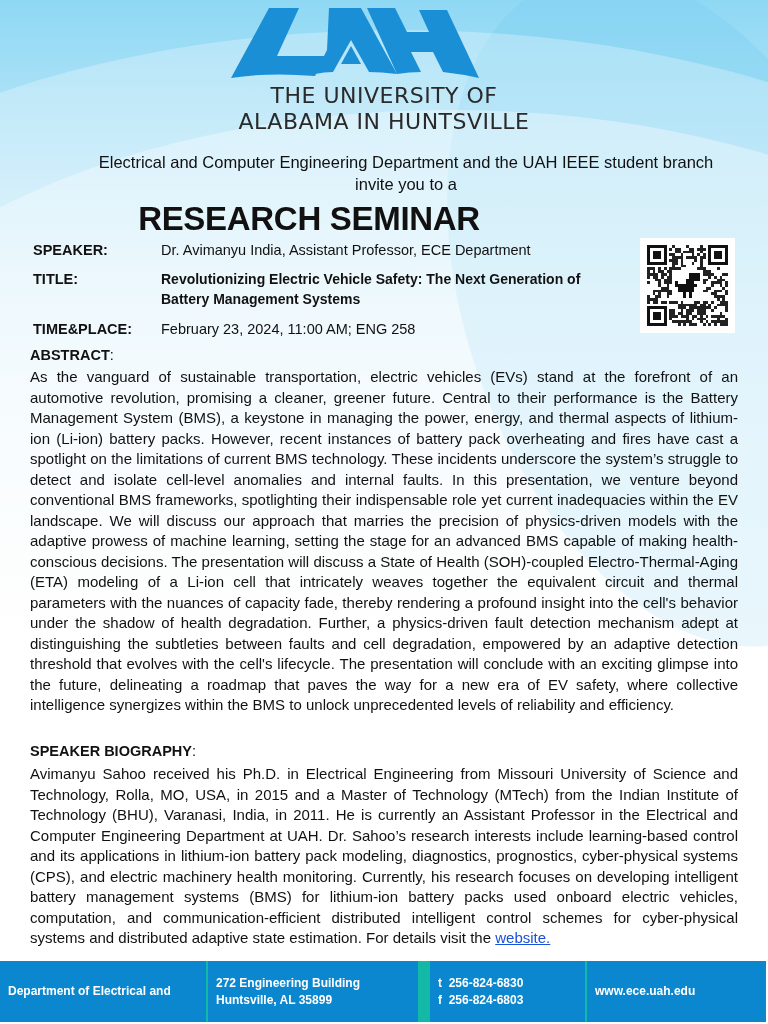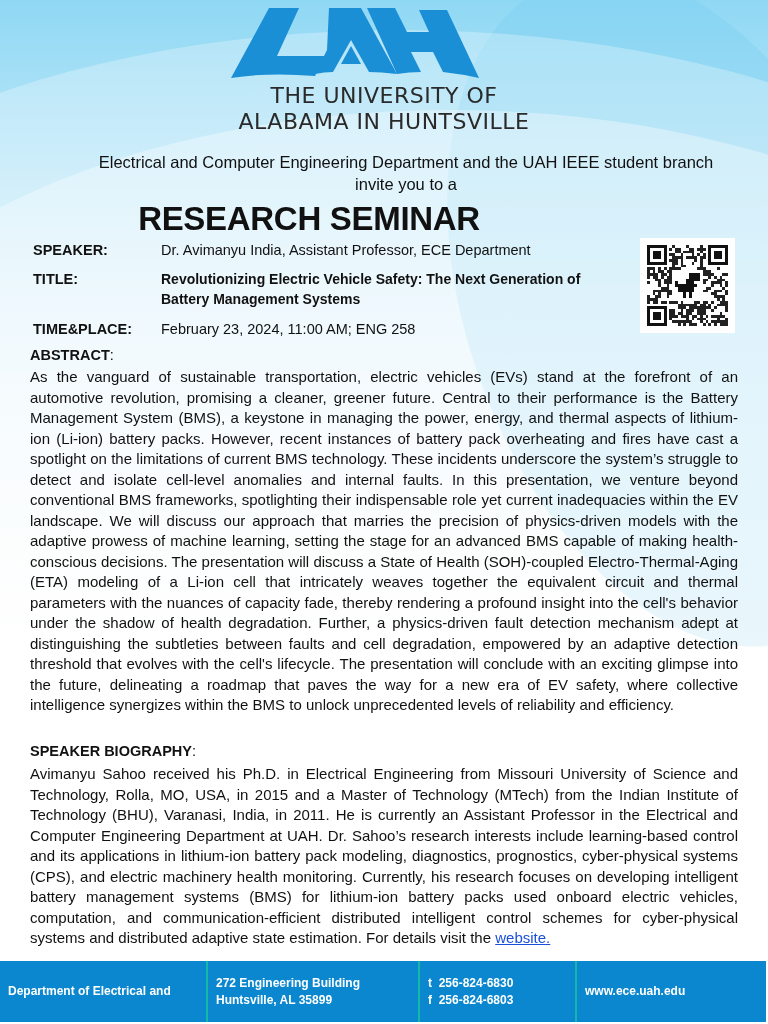--- a/index.html
+++ b/index.html
@@ -90,21 +90,21 @@
   .footer {
     position: absolute; left: 0; top: 961px; width: 766px; height: 61px;
     display: flex; background: #14b8a6;
   }
   .footer .cell {
     background: #0a87cf; color: #ffffff; font-weight: bold; font-size: 12px;
     line-height: 17px; display: flex; flex-direction: column; justify-content: center;
     padding-left: 8px;
   }
   .footer .c1 { width: 206px; margin-right: 2px; }
-  .footer .c2 { width: 210px; margin-right: 2px; }
+  .footer .c2 { width: 210px; margin-right: 12px; }
   .footer .c3 { width: 155px; margin-right: 2px; }
   .footer .c4 { flex: 1; }
 </style>
 </head>
 <body>
 
 <div class="bg">
   <div class="wave3"></div>
   <div class="wave1"></div>
   <div class="wave2"></div>

